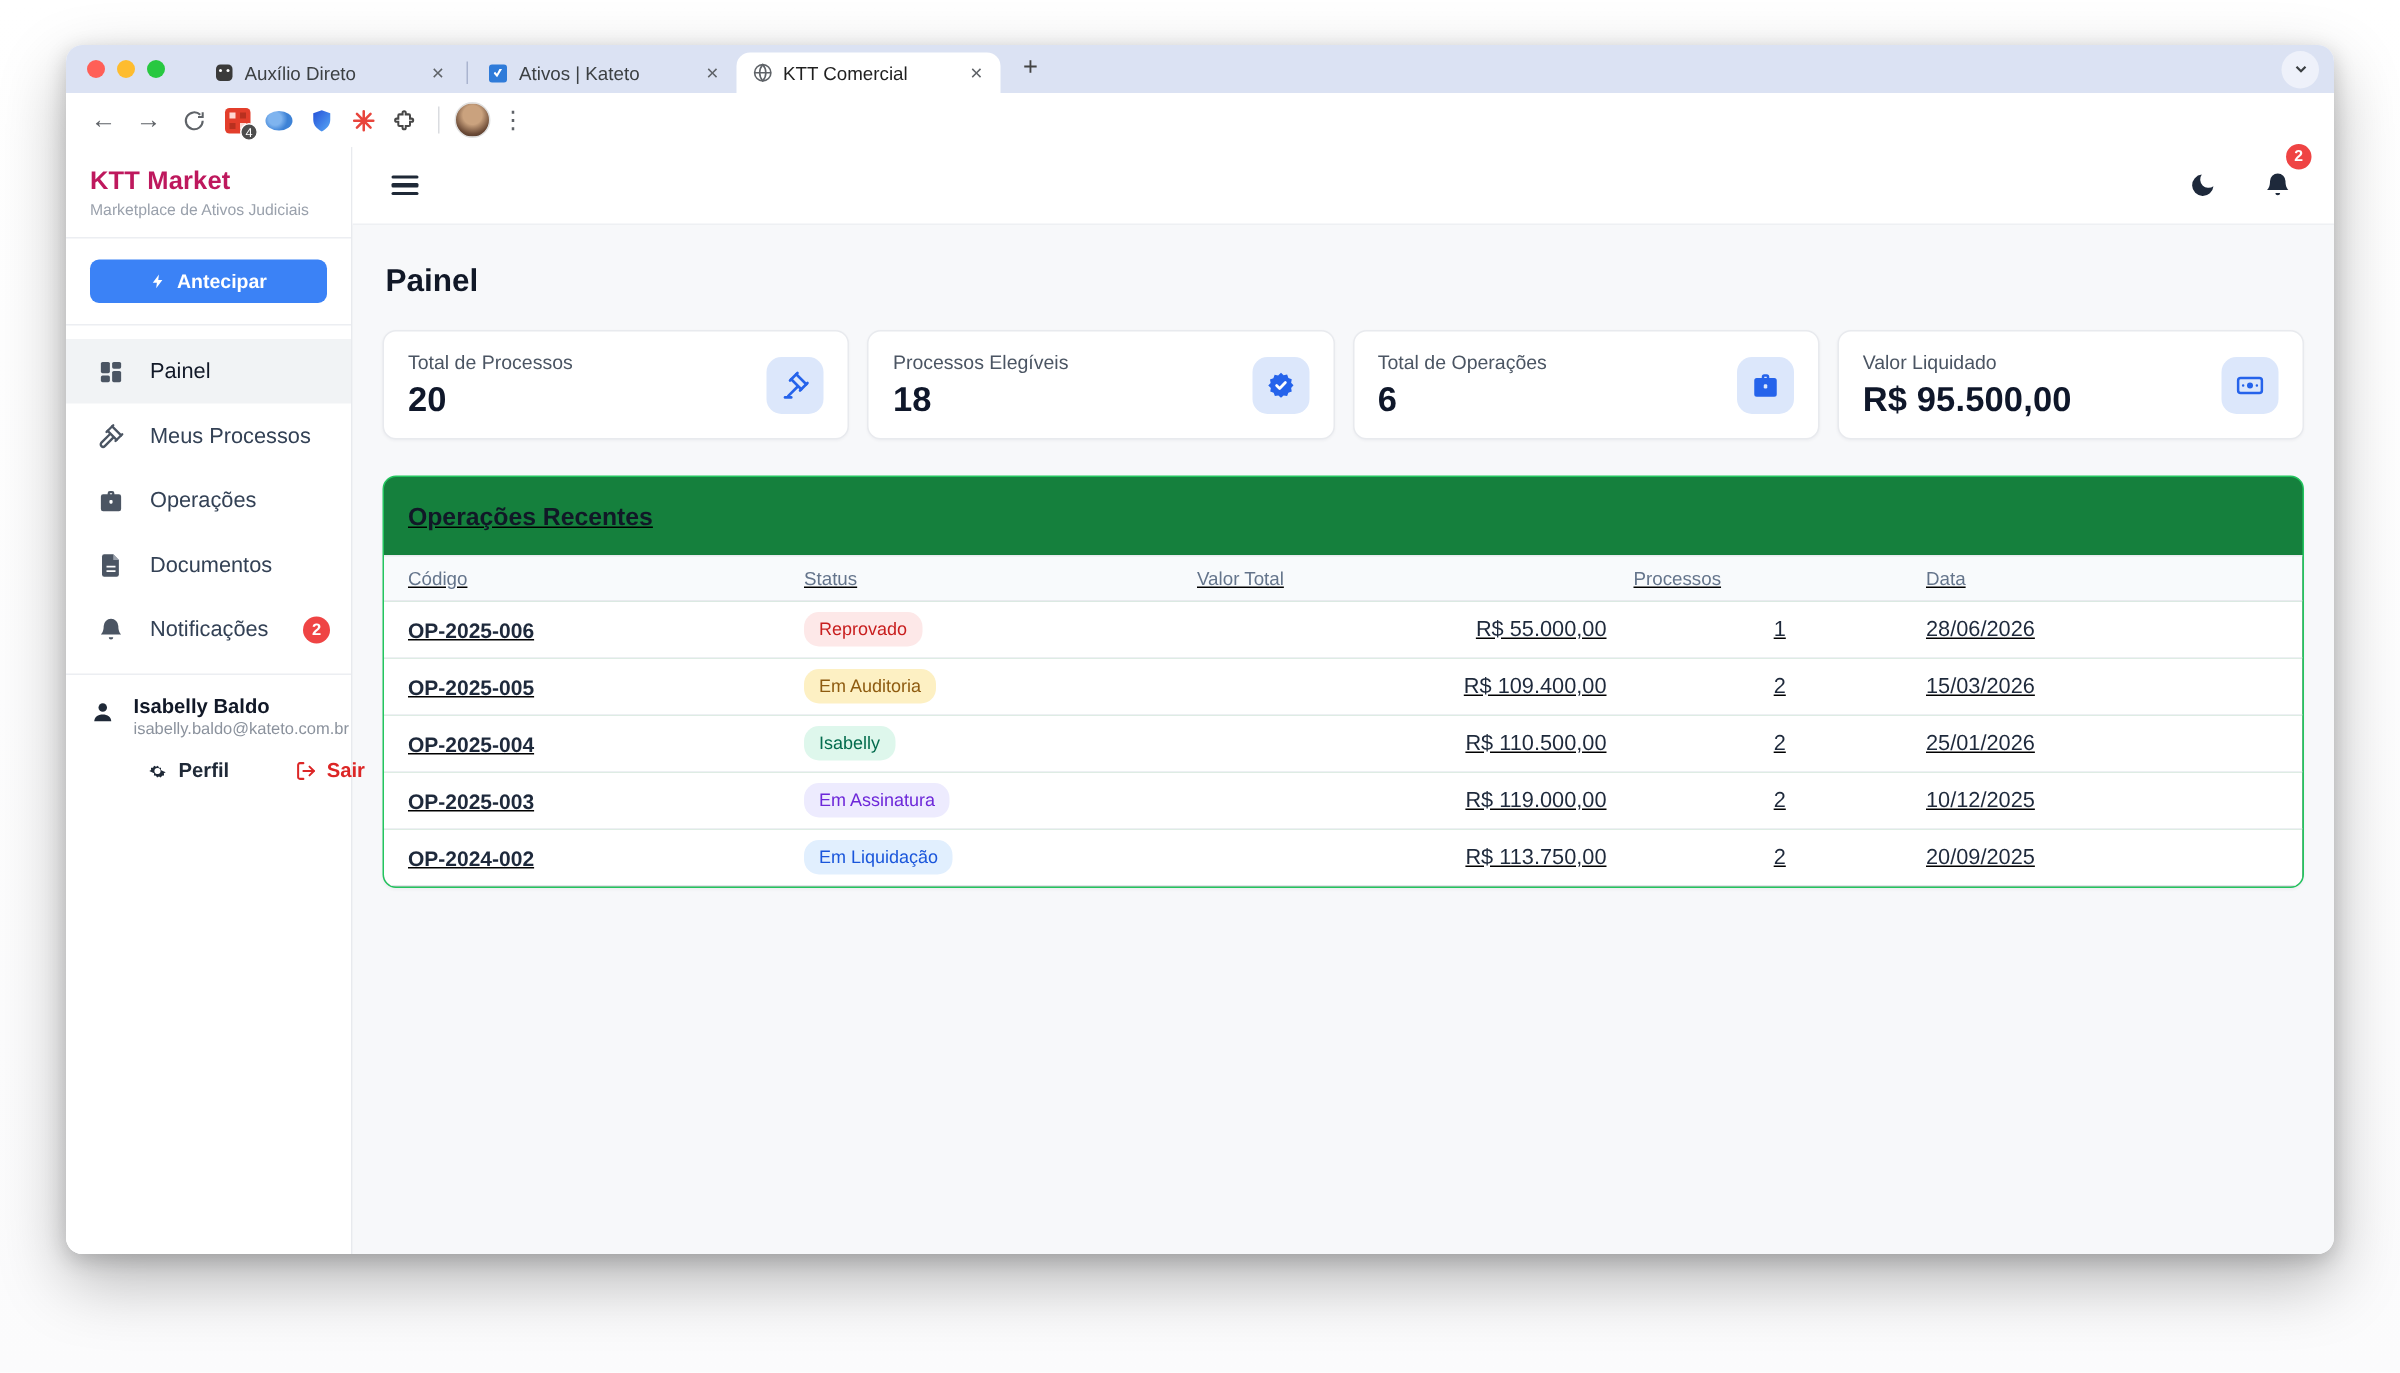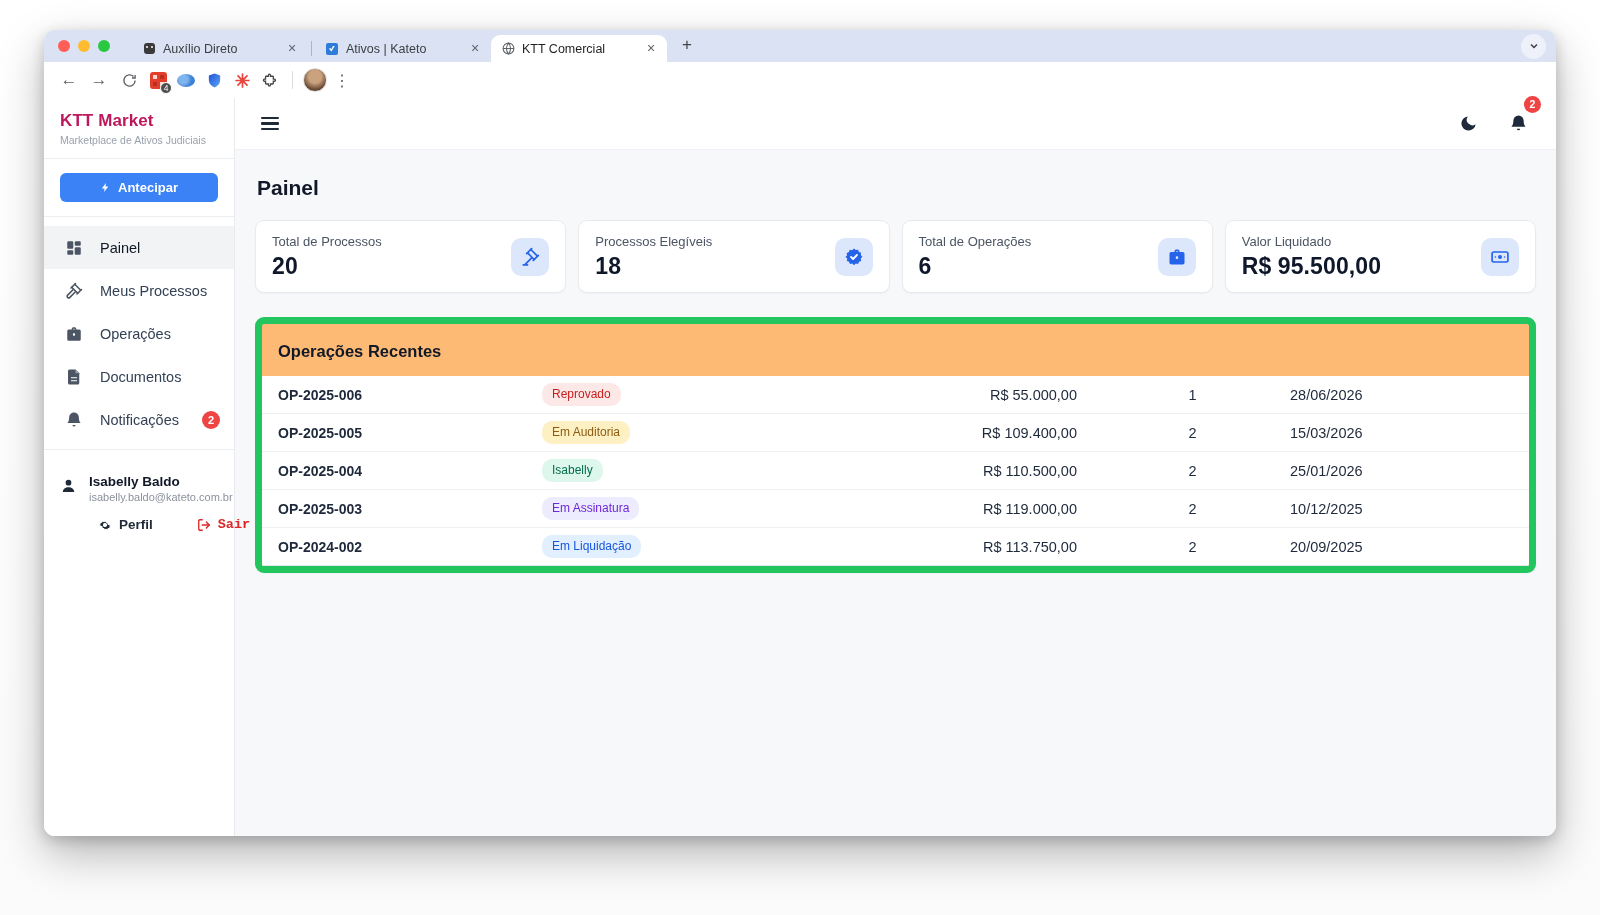--- a/index.html
+++ b/index.html
@@ -58,48 +58,48 @@
   .sb-head { padding:13px 16px 12px; border-bottom:1px solid #eceef2; }
   .brand { font-size:17px; font-weight:700; color:#be185d; letter-spacing:.1px; }
   .tagline { font-size:10.5px; color:#9aa1ac; margin-top:3px; }
   .sb-cta { padding:14px 16px; border-bottom:1px solid #eceef2; }
   .cta-btn { width:100%; height:29px; border:none; border-radius:6px; background:#3b82f6; color:#fff; font-size:13px; font-weight:600; display:flex; align-items:center; justify-content:center; gap:7px; cursor:pointer; font-family:inherit; }
   .sb-nav { padding-top:9px; }
   .nav-item { height:43px; display:flex; align-items:center; gap:17px; padding:0 14px 0 21px; font-size:14.5px; color:#334155; cursor:pointer; }
   .nav-item.active { background:#f1f3f5; color:#111827; }
   .nav-item .nicon { width:18px; height:18px; flex:0 0 auto; color:#4b5563; }
   .notif-badge { margin-left:auto; min-width:18px; height:18px; border-radius:9px; background:#ef4444; color:#fff; font-size:11px; font-weight:700; display:flex; align-items:center; justify-content:center; padding:0 4px; }
-  .sb-user { border-top:1px solid #eceef2; margin-top:8px; padding:24px 16px 10px; }
+  .sb-user { border-top:1px solid #eceef2; margin-top:8px; padding:13px 16px 10px; }
   .user-row { display:flex; gap:12px; }
   .user-ic { width:17px; height:17px; color:#1f2937; margin-top:3px; }
   .user-name { font-size:13.5px; font-weight:700; color:#111827; }
   .user-email { font-size:11px; color:#8b929d; margin-top:2px; }
   .user-actions { display:flex; align-items:center; margin:14px 6px 0 38px; gap:44px; }
   .ua { display:flex; align-items:center; gap:7px; font-size:13.5px; font-weight:600; color:#1f2937; cursor:pointer; }
-  .ua.sair { color:#dc2626;font-family:Liberation Mono, monospace; }
+  .ua.sair { color:#dc2626; }
 
   
   .main { flex:1; display:flex; flex-direction:column; min-width:0; }
   .main-header { height:52px; background:#fff; border-bottom:1px solid #eef0f3; display:flex; align-items:center; padding:0 26px; }
   .hamburger { width:18px; height:13px; display:flex; flex-direction:column; justify-content:space-between; cursor:pointer; }
   .hamburger span { height:2.2px; background:#1f2937; border-radius:1px; }
   .mh-right { margin-left:auto; display:flex; align-items:center; gap:26px; }
   .icon-btn { position:relative; width:24px; height:24px; display:flex; align-items:center; justify-content:center; cursor:pointer; color:#1e293b; }
   .bell-badge { position:absolute; right:-11px; top:-16px; min-width:17px; height:17px; border-radius:9px; background:#ef4444; color:#fff; font-size:10.5px; font-weight:700; display:flex; align-items:center; justify-content:center; }
 
   .content { flex:1; padding:20px 20px 0; overflow:hidden; }
   .page-title { font-size:21px; font-weight:700; color:#111827; margin:6px 0 20px 2px; }
 
   .stats { display:grid; grid-template-columns:repeat(4,1fr); gap:12px; }
   .stat-card { background:#fff; border:1px solid #e8eaee; border-radius:9px; padding:13px 16px; height:73px; display:flex; align-items:center; justify-content:space-between; box-shadow:0 1px 2px rgba(16,24,40,.04); }
   .stat-label { font-size:13px; color:#4b5563; }
   .stat-value { font-size:23px; font-weight:700; color:#0f172a; margin-top:4px; letter-spacing:.1px; }
   .stat-chip { width:38px; height:38px; border-radius:10px; background:#dce7fb; display:flex; align-items:center; justify-content:center; color:#2563eb; }
 
-  .ops-card { margin-top:24px; background:#fdba74; border:7px solid #22c55e; border-radius:9px; box-shadow:0 1px 2px rgba(16,24,40,.04); overflow:hidden; }
+  .ops-card { margin-top:24px; background:#15803d; border:1px solid #22c55e; border-radius:9px; box-shadow:0 1px 2px rgba(16,24,40,.04); overflow:hidden;text-decoration:underline; }
   .ops-title { font-size:16.5px; font-weight:700; color:#111827; padding:18px 16px 15px; }
   .t-head, .t-row { display:grid; grid-template-columns:264px 262px 291px 195px 1fr; align-items:center; padding:0 16px; }
   .t-head { height:31px; background:#f8fafc; border-top:1px solid #e8eaee; border-bottom:1px solid #e8eaee; color:#64748b; font-size:12.5px; }
   .t-row { height:38px; border-bottom:1px solid #edf0f3; font-size:14.5px; color:#1e293b; background:#fff; }
   .t-row:last-child { border-bottom:1px solid #e2e6ea; }
   .cell-code { font-weight:700; color:#1e293b; font-size:14px; }
   .cell-value { text-align:right; padding-right:18px; }
   .cell-proc { text-align:center; }
   .badge { display:inline-block; font-size:12px; font-weight:500; padding:3px 10px; border-radius:10px; line-height:1.35; }
   .c-red{background:#fde8e8;color:#c81e1e}
@@ -379,20 +379,27 @@
                     <rect x="2.5" y="6" width="19" height="12" rx="2"></rect>
                     <circle cx="12" cy="12" r="2.4" fill="#2563eb" stroke="none"></circle>
                     <path d="M6.5 12h.01M17.5 12h.01" stroke-linecap="round"></path>
                   </svg>
             </div>
           </div>
         </div>
 
         <div class="ops-card">
           <div class="ops-title">Operações Recentes</div>
+          <div class="t-head">
+            <span>Código</span>
+            <span>Status</span>
+            <span>Valor Total</span>
+            <span>Processos</span>
+            <span>Data</span>
+          </div>
 
           <div class="t-row">
             <span class="cell-code">OP-2025-006</span>
             <span><span class="badge c-red">Reprovado</span></span>
             <span class="cell-value">R$ 55.000,00</span>
             <span class="cell-proc">1</span>
             <span>28/06/2026</span>
           </div>
           <div class="t-row">
             <span class="cell-code">OP-2025-005</span>

